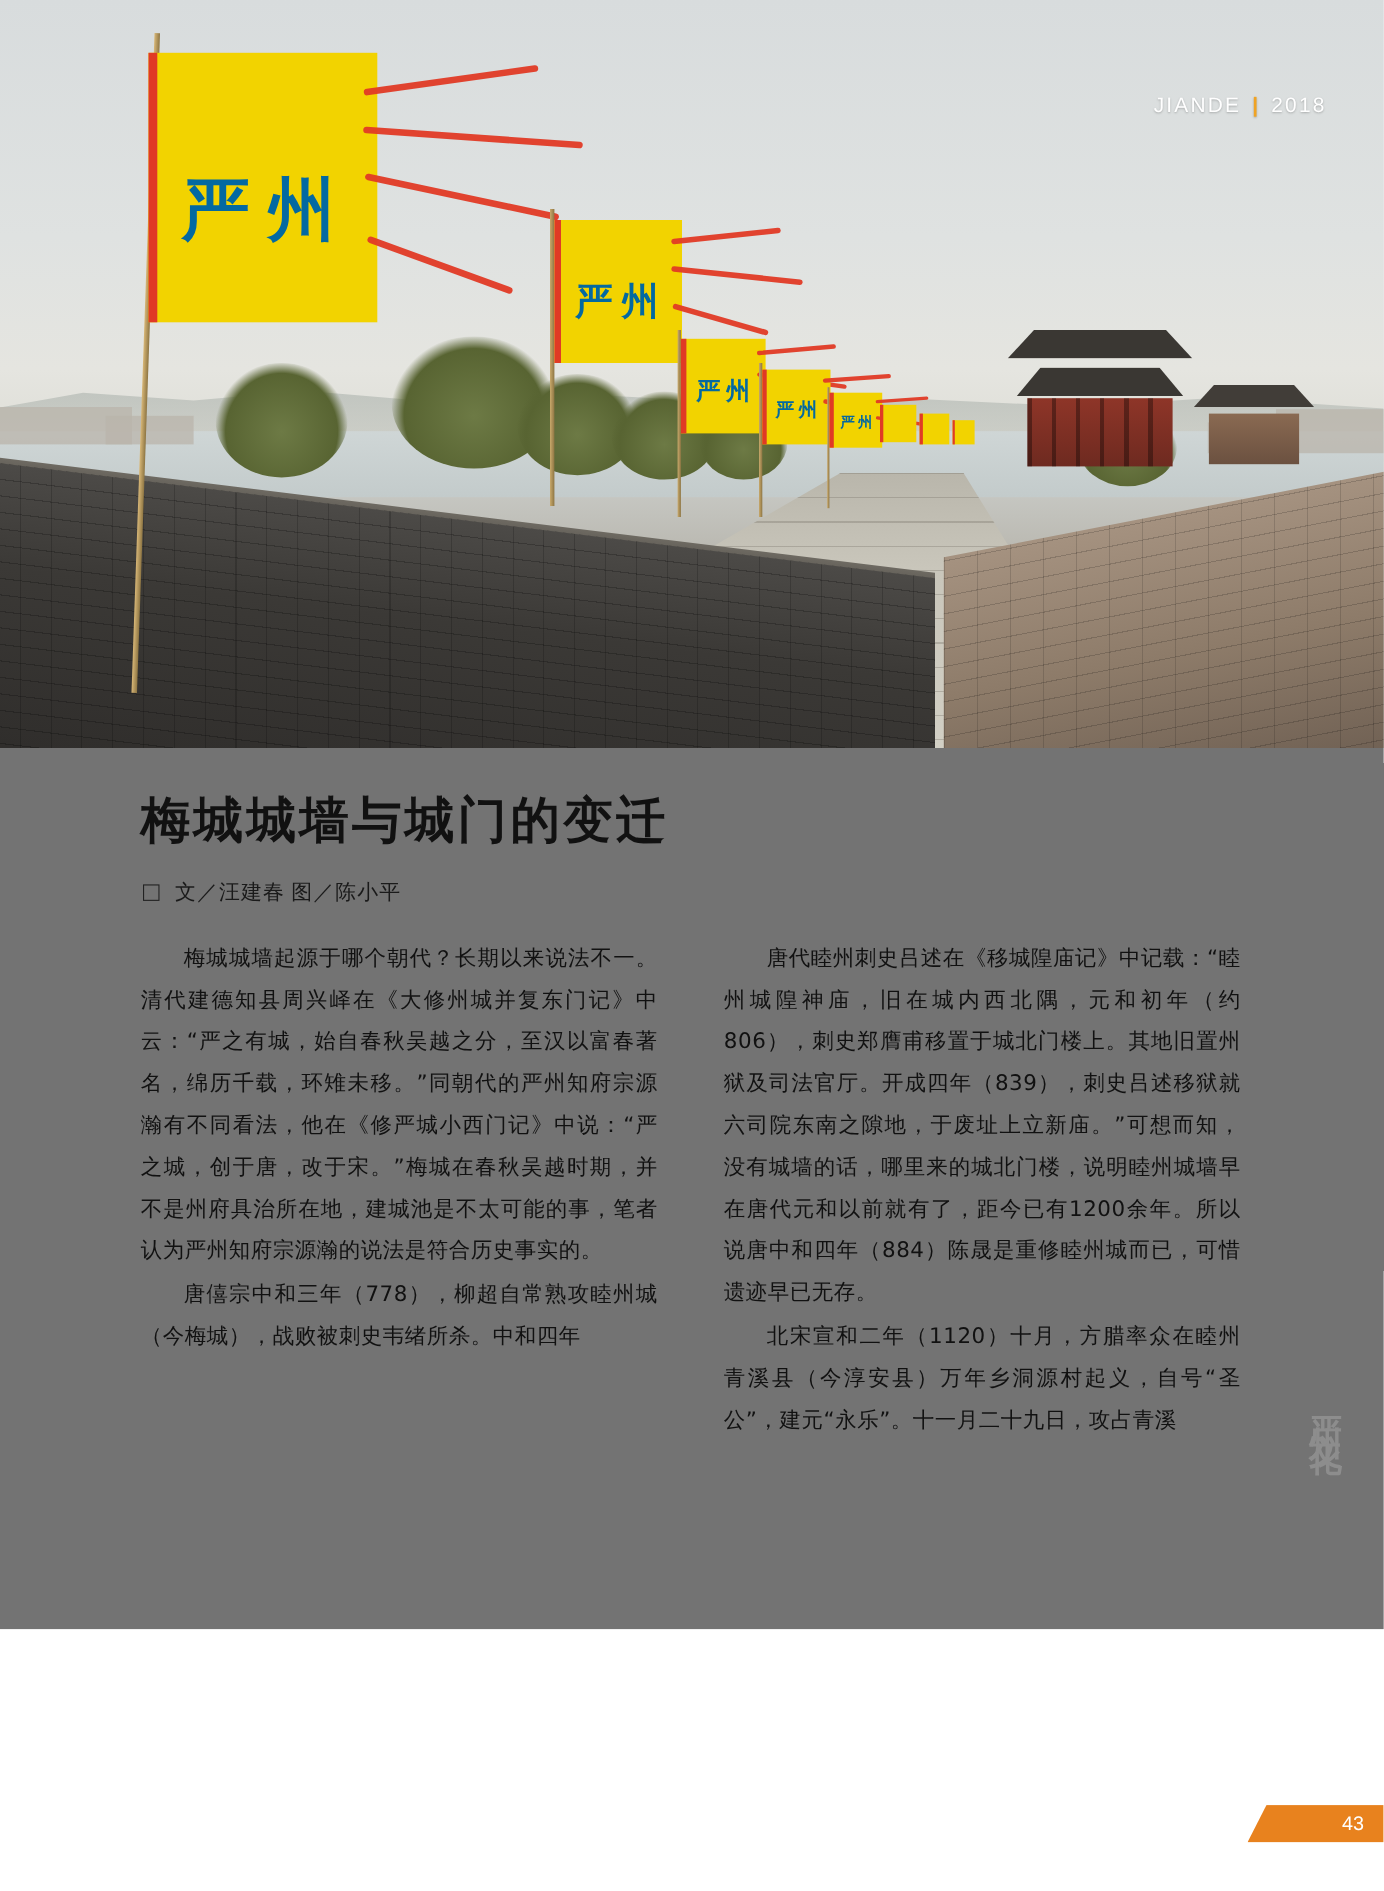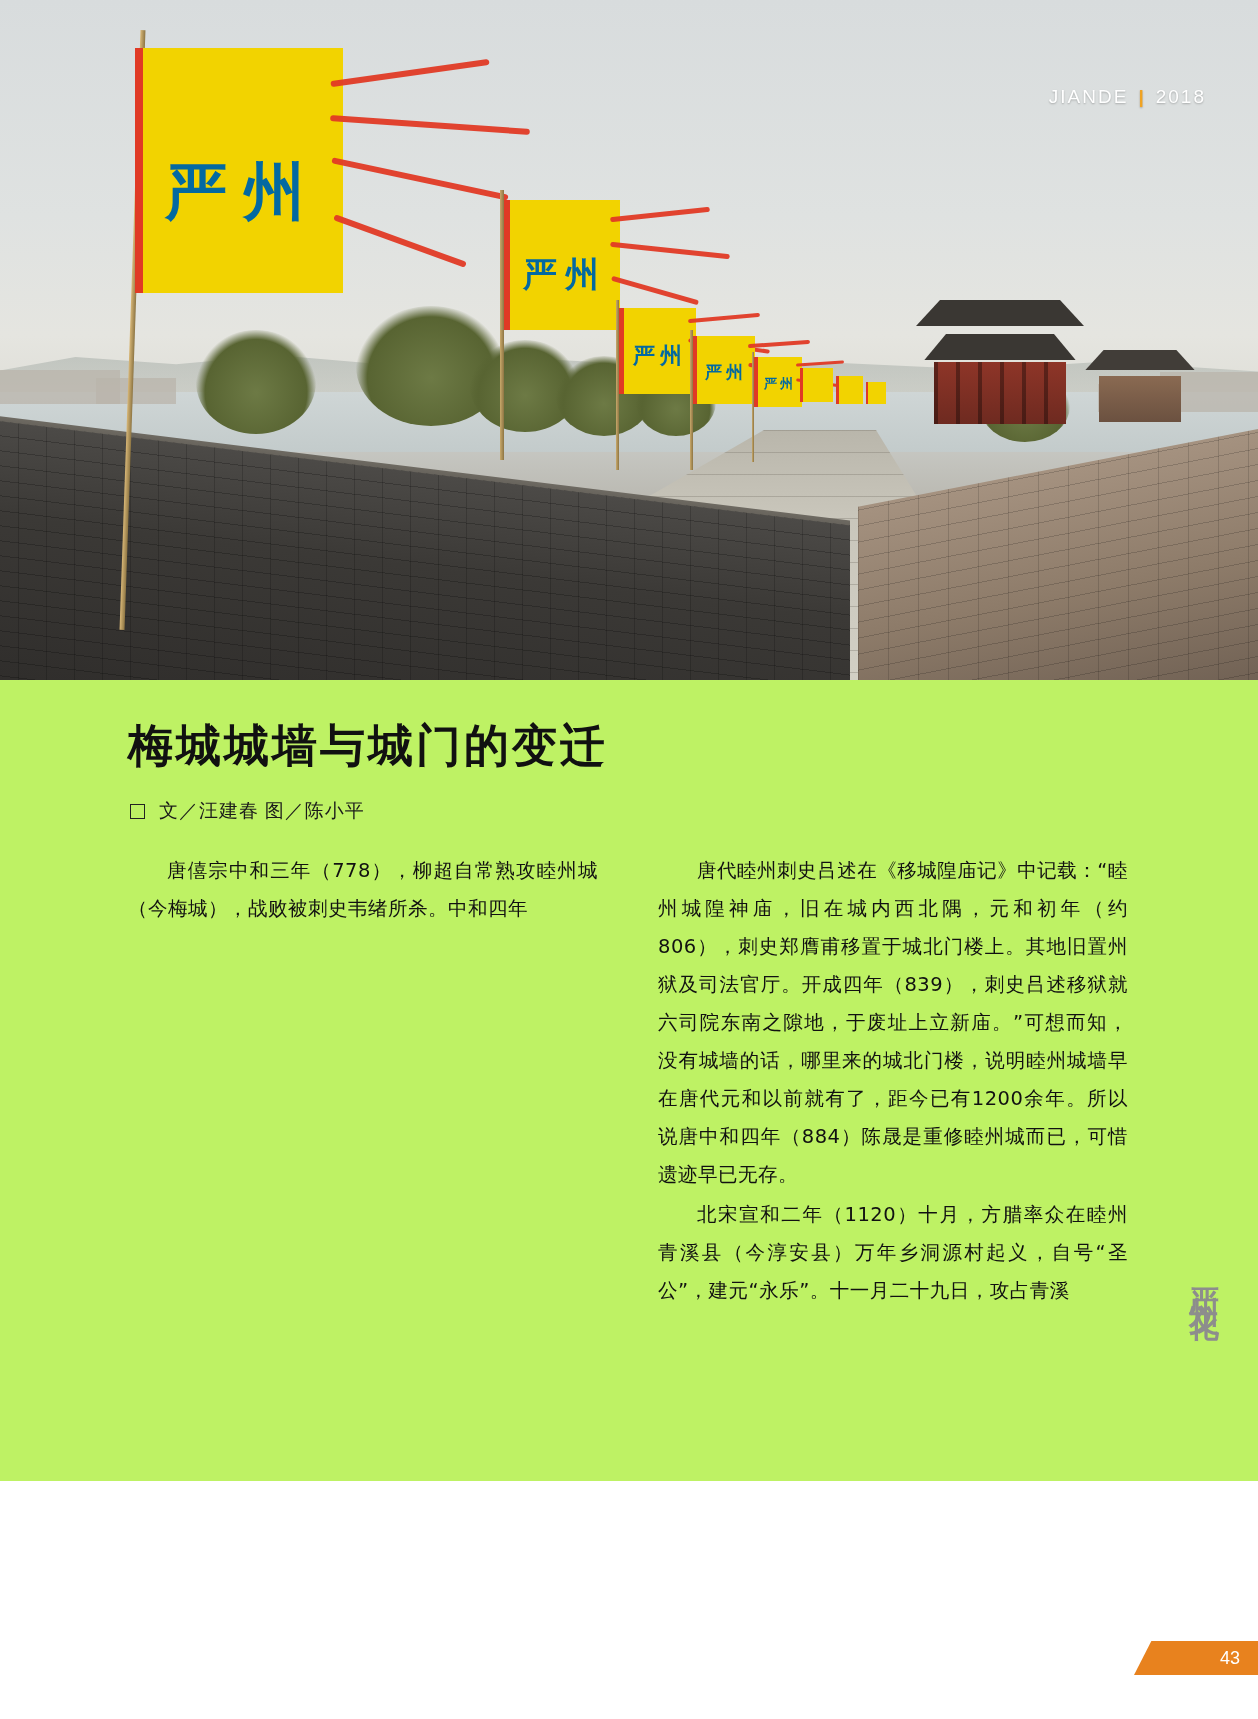--- a/index.html
+++ b/index.html
@@ -181,21 +181,21 @@
   }
   .photo-header .bar { color: #f0a323; font-weight: bold; }
 
   
   .article {
     position: absolute;
     left: 0;
     top: 680px;
     width: 1258px;
     height: 801px;
-    background: #bef264;
+    background: #737373;
   }
   .title {
     position: absolute;
     left: 128px;
     top: 36px;
     font-size: 45px;
     font-weight: bold;
     letter-spacing: 3px;
     color: #111111;
     font-family: "DejaVu Sans", "Liberation Sans", sans-serif;
@@ -378,20 +378,21 @@
 
   <div class="title">梅城城墙与城门的变迁</div>
 
   <div class="byline">
     <span class="sq"></span>
     <span>文／汪建春  图／陈小平</span>
   </div>
 
   <div class="columns">
     <div class="col">
+      <p>梅城城墙起源于哪个朝代？长期以来说法不一。清代建德知县周兴峄在《大修州城并复东门记》中云：“严之有城，始自春秋吴越之分，至汉以富春著名，绵历千载，环雉未移。”同朝代的严州知府宗源瀚有不同看法，他在《修严城小西门记》中说：“严之城，创于唐，改于宋。”梅城在春秋吴越时期，并不是州府具治所在地，建城池是不太可能的事，笔者认为严州知府宗源瀚的说法是符合历史事实的。</p>
       <p>唐僖宗中和三年（778），柳超自常熟攻睦州城（今梅城），战败被刺史韦绪所杀。中和四年</p>
     </div>
     <div class="col">
       <p>唐代睦州刺史吕述在《移城隍庙记》中记载：“睦州城隍神庙，旧在城内西北隅，元和初年（约806），刺史郑膺甫移置于城北门楼上。其地旧置州狱及司法官厅。开成四年（839），刺史吕述移狱就六司院东南之隙地，于废址上立新庙。”可想而知，没有城墙的话，哪里来的城北门楼，说明睦州城墙早在唐代元和以前就有了，距今已有1200余年。所以说唐中和四年（884）陈晟是重修睦州城而已，可惜遗迹早已无存。</p>
       <p>北宋宣和二年（1120）十月，方腊率众在睦州青溪县（今淳安县）万年乡洞源村起义，自号“圣公”，建元“永乐”。十一月二十九日，攻占青溪</p>
     </div>
   </div>
 </div>
 
 <div class="side-label">严州文化</div>

